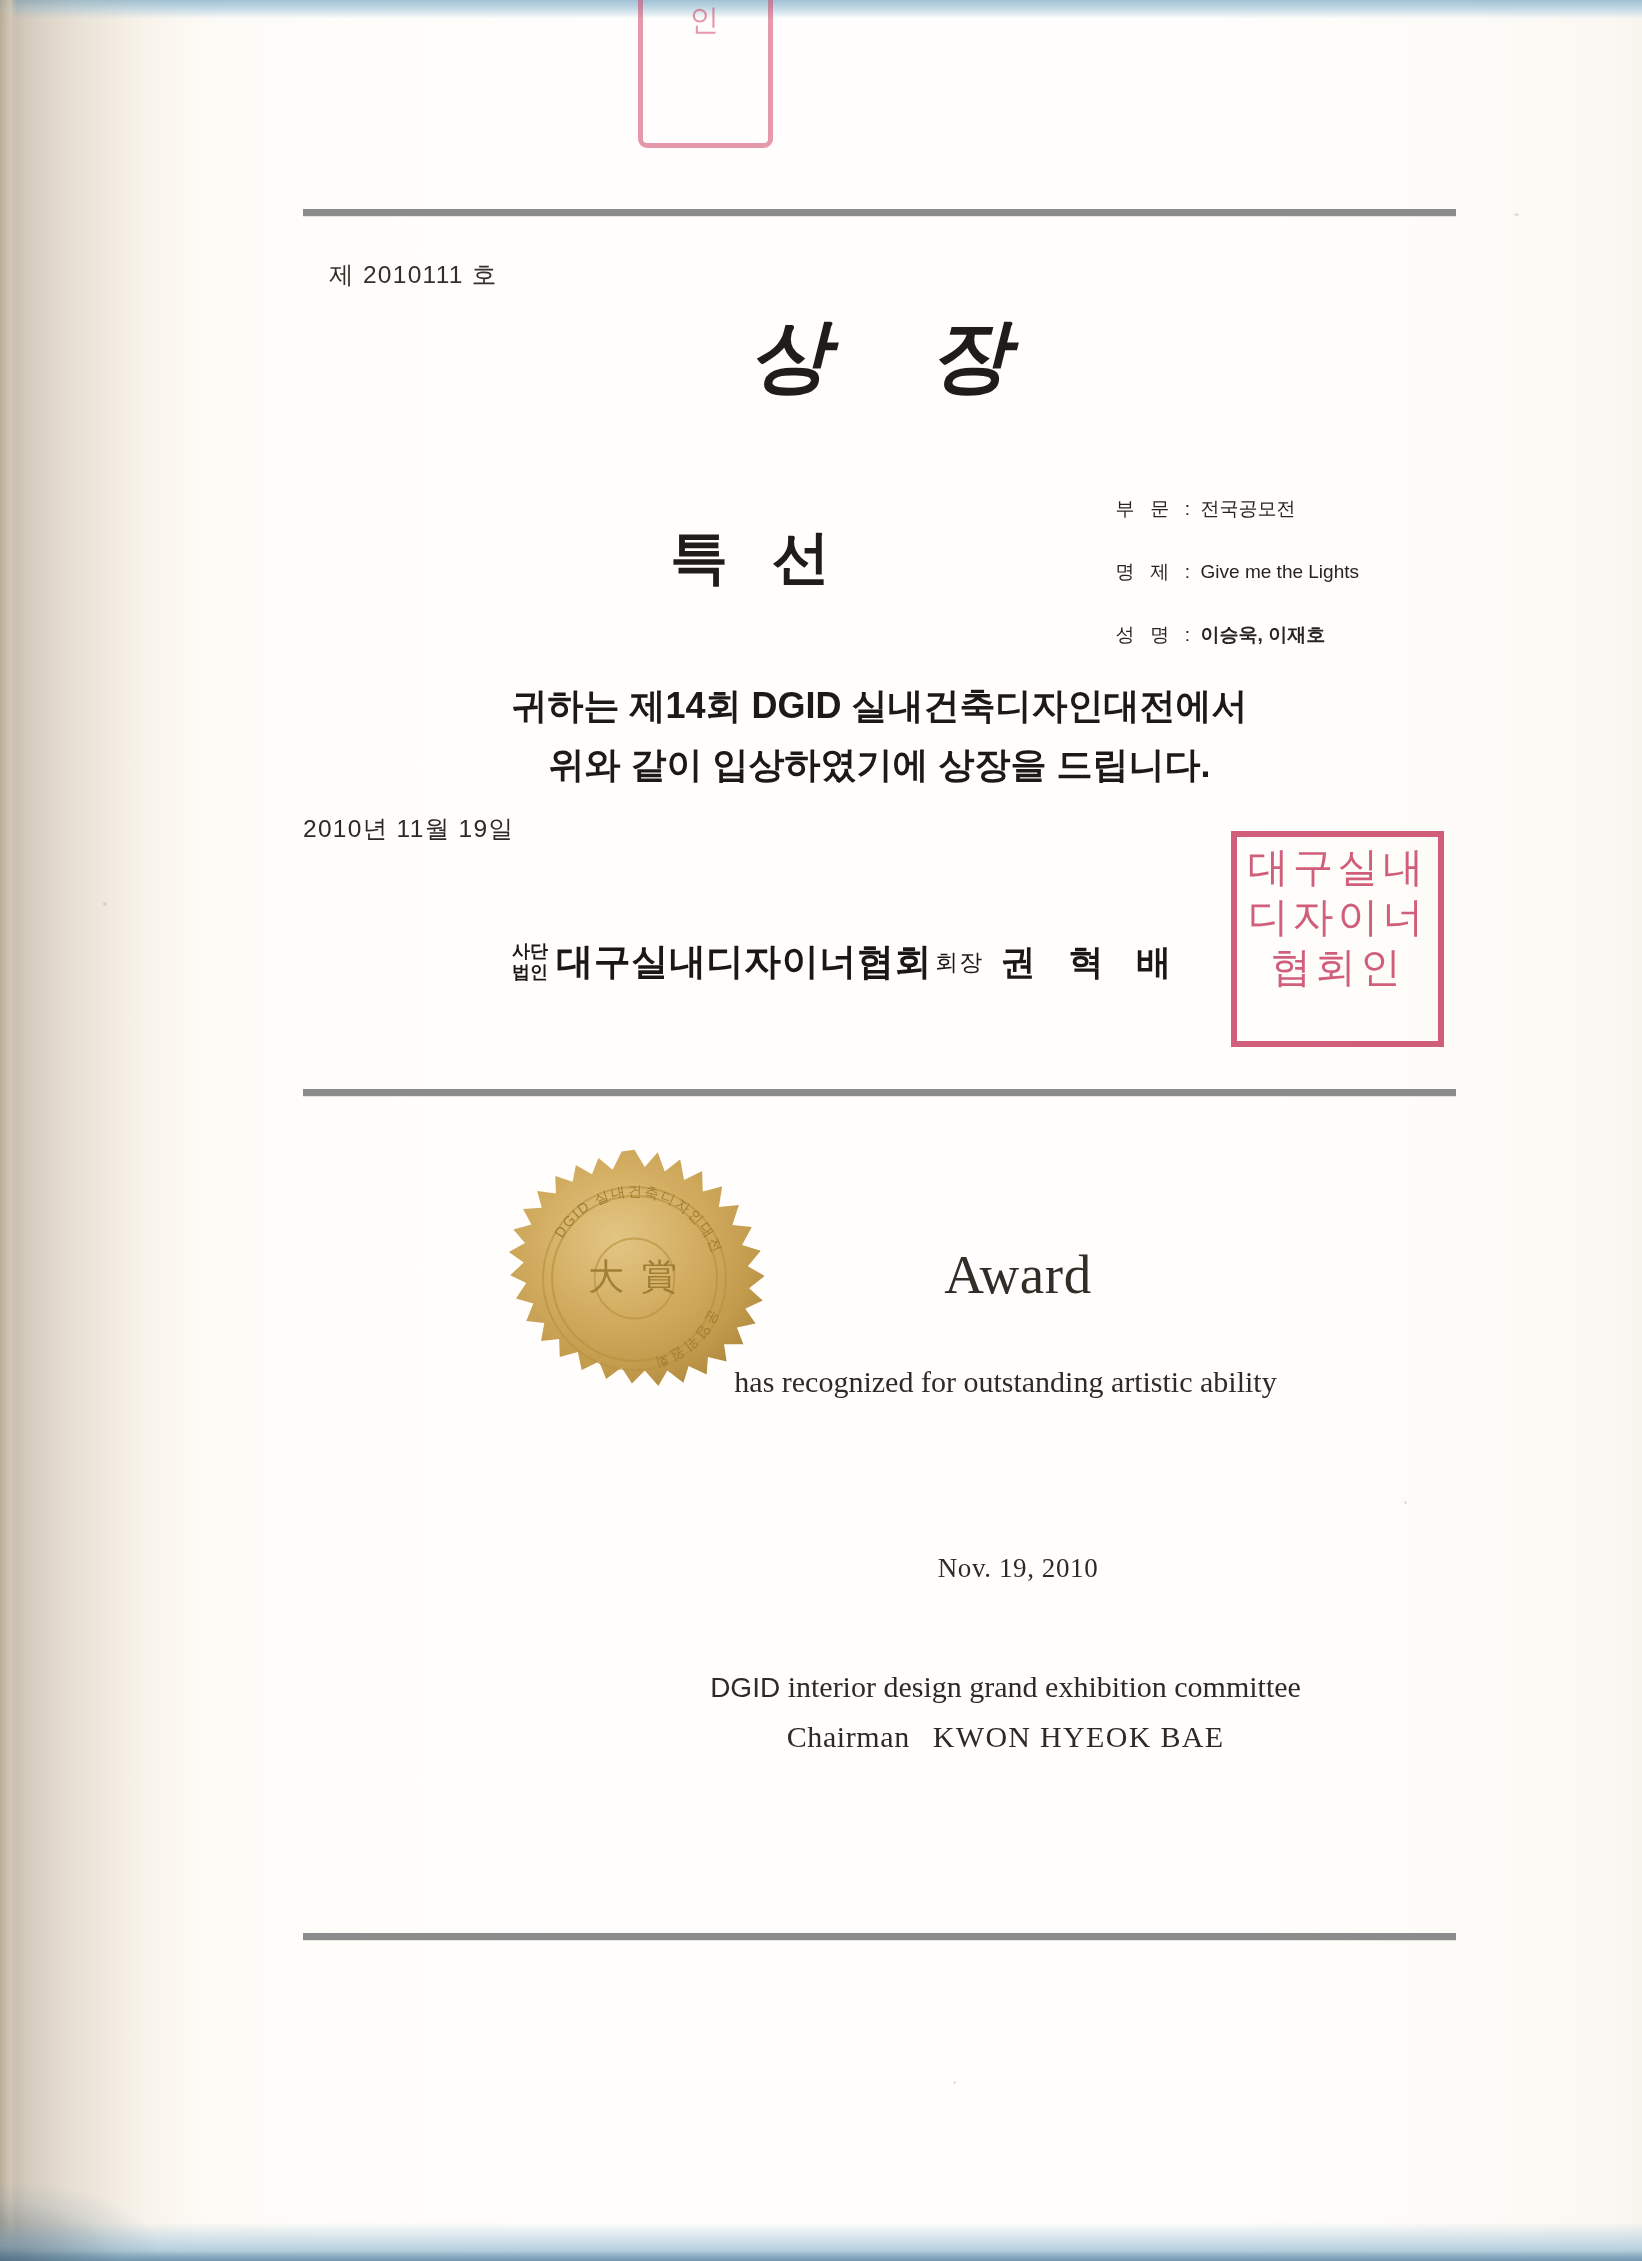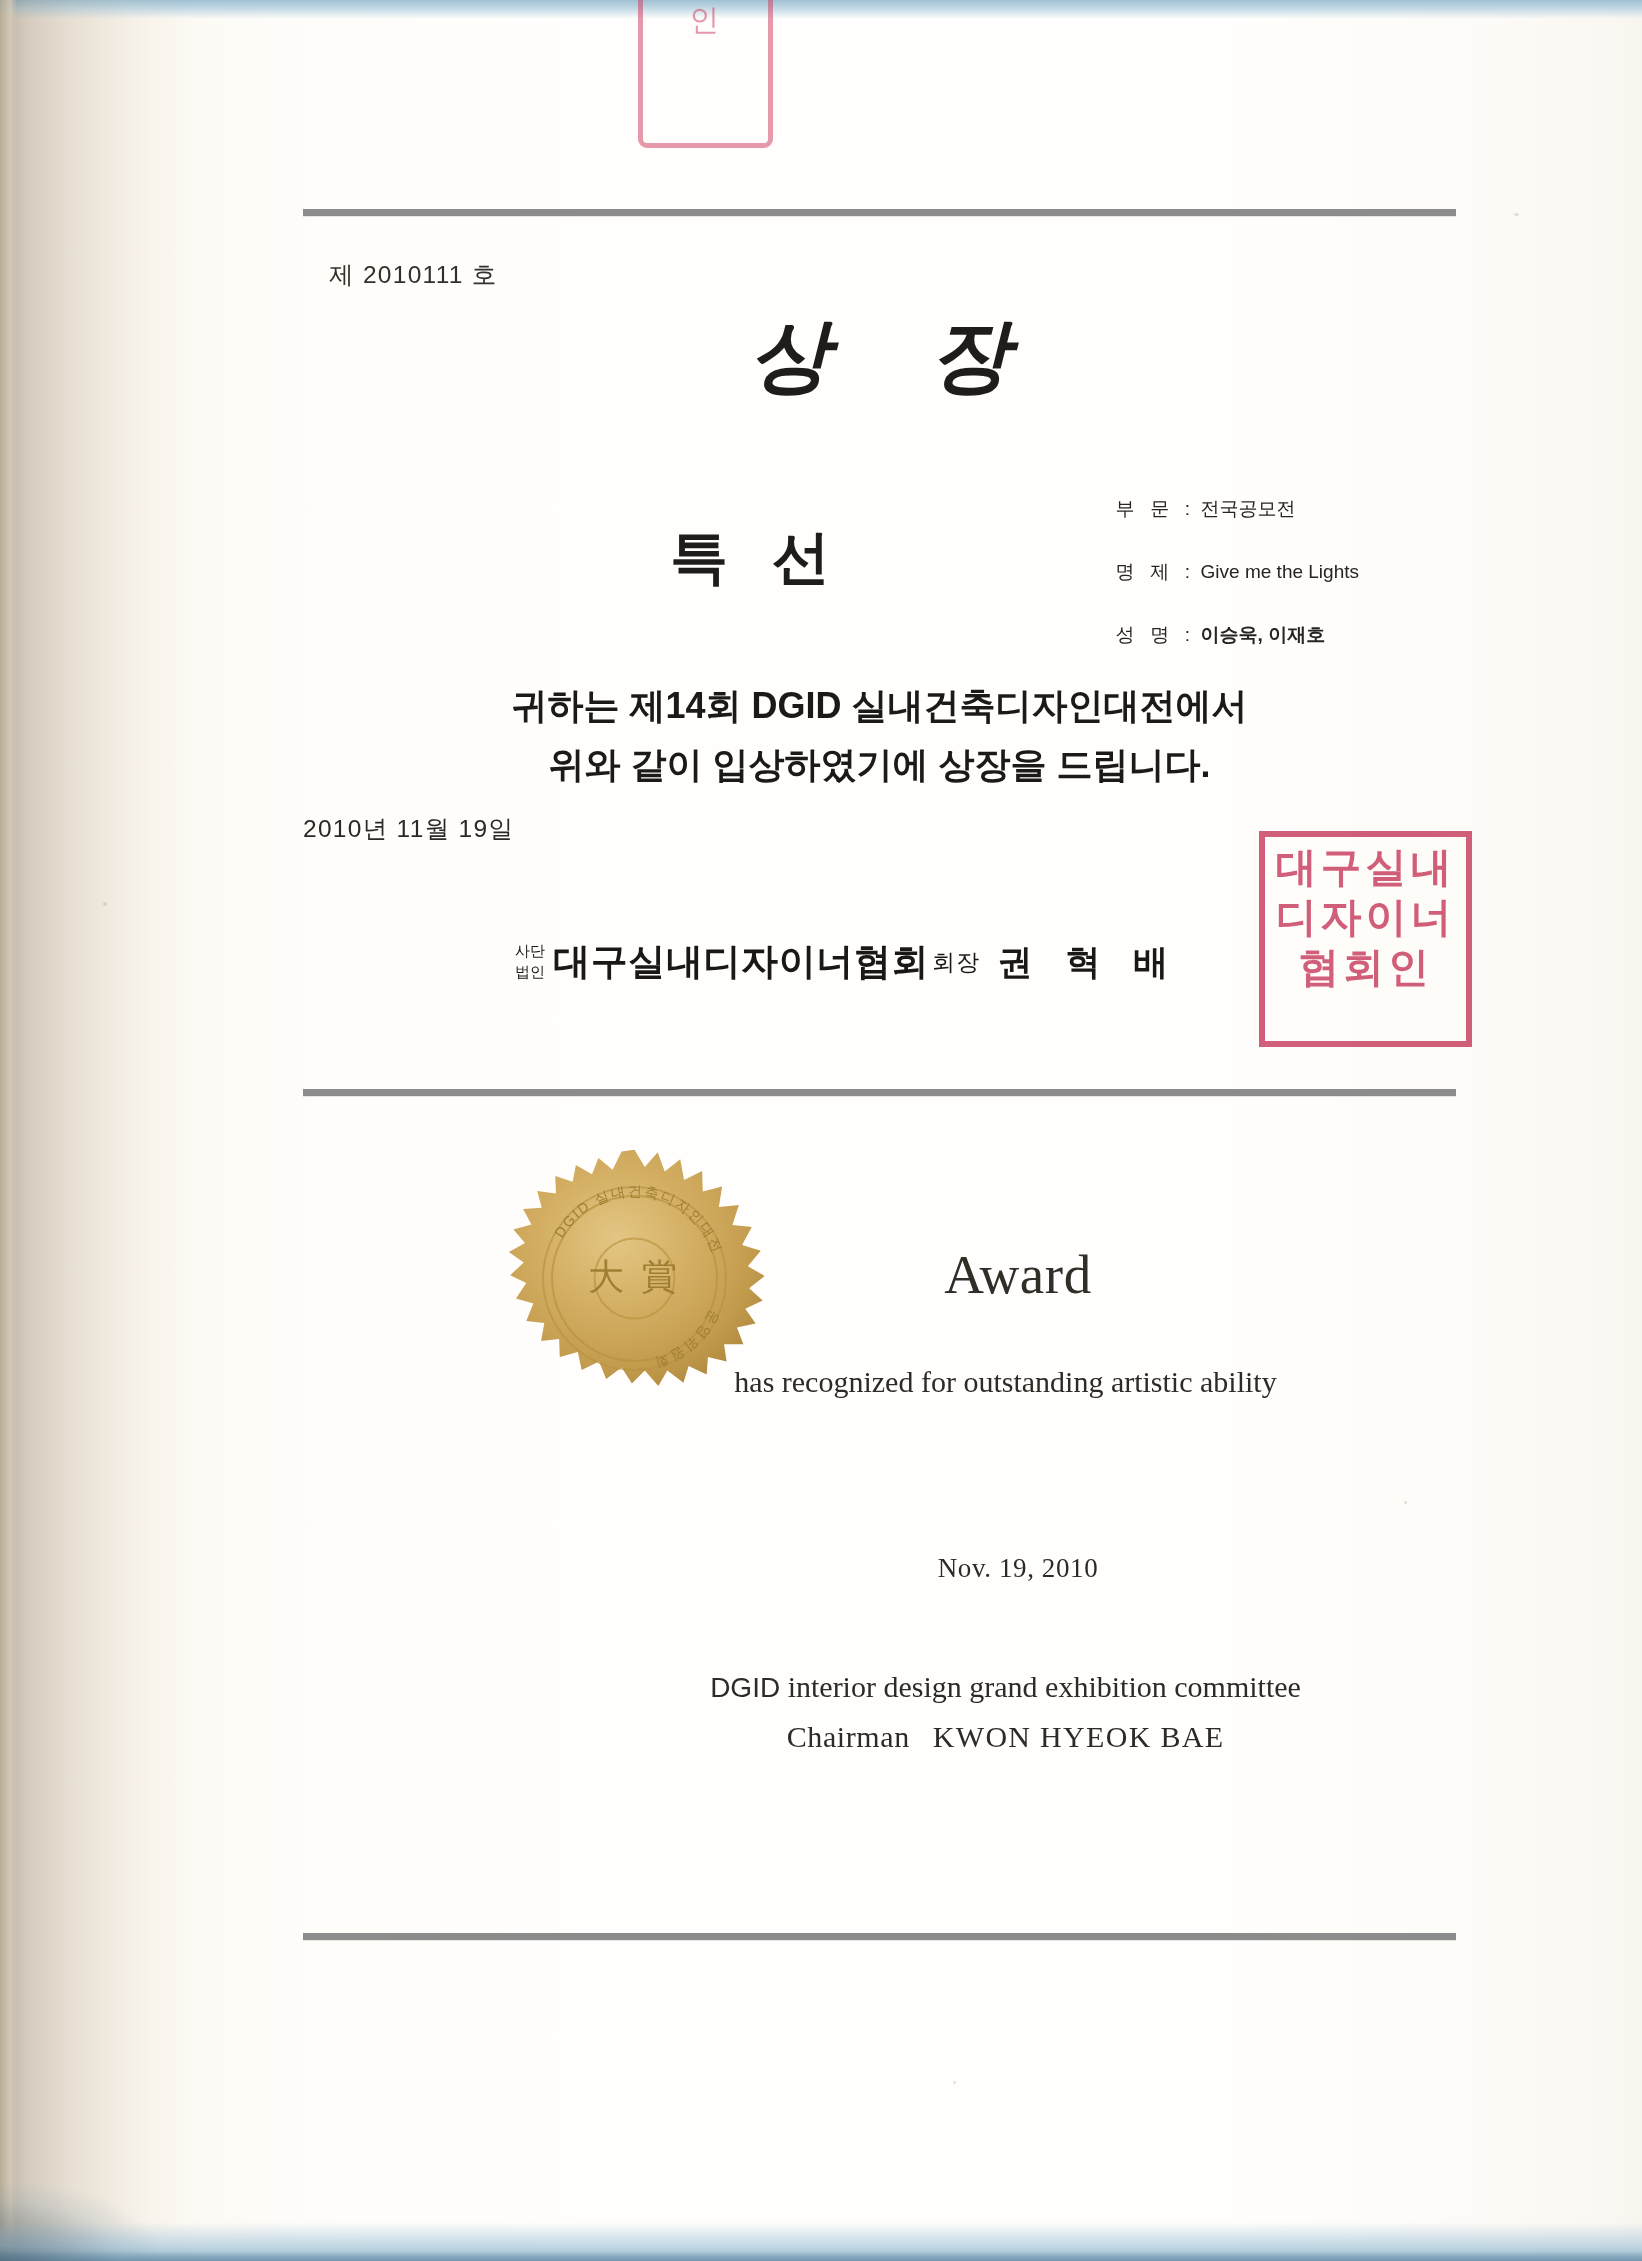--- a/index.html
+++ b/index.html
@@ -177,23 +177,23 @@
   .org-line {
     position: absolute;
     left: 0;
     top: 937px;
     width: 1089px;
     text-align: center;
     color: #1a1816;
   }
   .org-prefix {
     display: inline-block;
-    font-size: 15px;
+    font-size: 18px;
     line-height: 20.6px;
-    font-weight: 400;
+    font-weight: 700;
     vertical-align: middle;
     margin-right: 5.2px;
     text-align: center;
   }
   .org-name {
     font-size: 37px;
     font-weight: 700;
     letter-spacing: 0.6px;
     vertical-align: middle;
   }
@@ -206,29 +206,29 @@
     font-size: 35px;
     font-weight: 700;
     vertical-align: middle;
     margin-left: 14px;
     letter-spacing: 11.6px;
   }
 
   
   .seal {
     position: absolute;
-    left: 956px;
+    left: 928px;
     top: 831px;
     width: 213px;
     height: 216px;
     border: 6.4px solid #c83c5e;
     opacity: .82;
     color: #c83c5e;
     font-size: 41px;
-    font-weight: 700;
+    font-weight: 400;
     line-height: 50px;
     letter-spacing: 3.9px;
     text-align: center;
     padding-top: 5.2px;
     box-sizing: border-box;
     filter: blur(0.2px);
     overflow: hidden;
   }
   .seal .s-row { display: block; }
 

